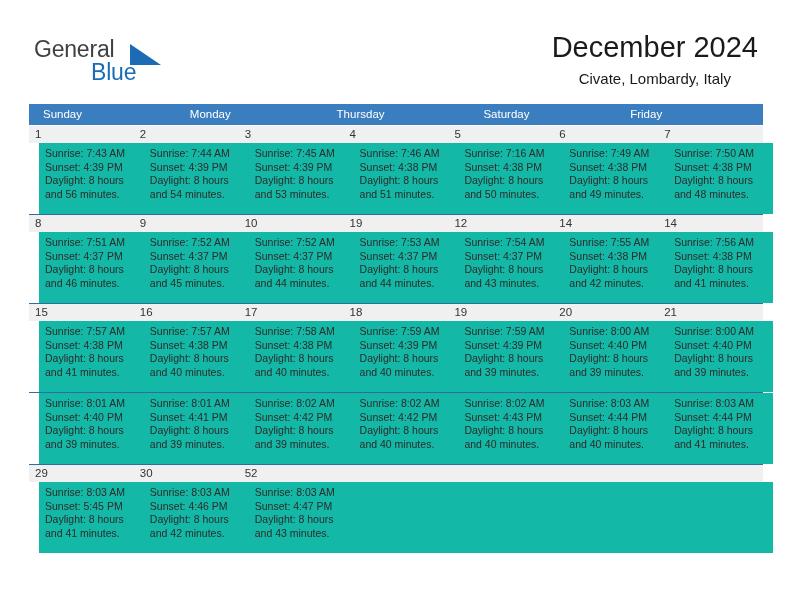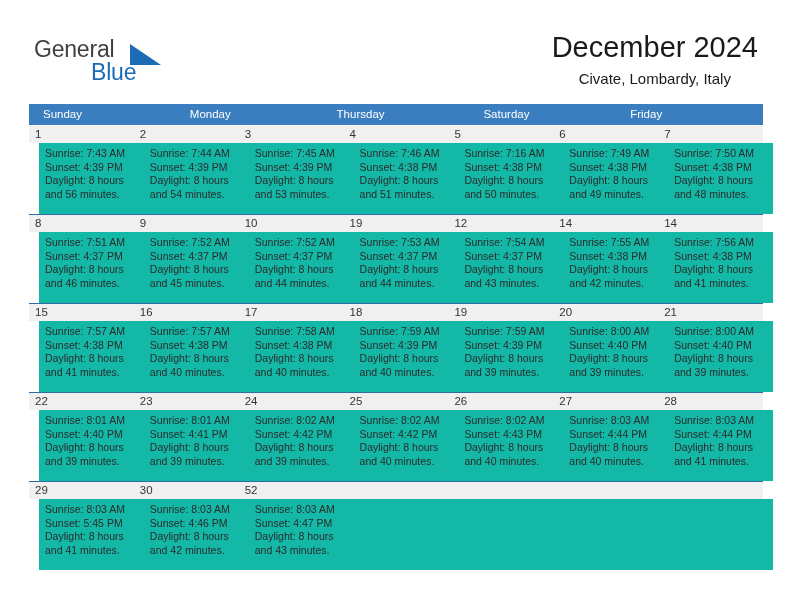--- a/index.html
+++ b/index.html
@@ -345,29 +345,20 @@
             </div>
             <div class="detail-cell">
               <div class="detail-line">Sunrise: 8:00 AM</div>
               <div class="detail-line">Sunset: 4:40 PM</div>
               <div class="detail-line">Daylight: 8 hours</div>
               <div class="detail-line">and 39 minutes.</div>
             </div>
           </div>
         </div>
         <div class="week-row sep">
-          <div class="daynum-strip">
-            <div class="daynum-cell">22</div>
-            <div class="daynum-cell">23</div>
-            <div class="daynum-cell">24</div>
-            <div class="daynum-cell">25</div>
-            <div class="daynum-cell">26</div>
-            <div class="daynum-cell">27</div>
-            <div class="daynum-cell">28</div>
-          </div>
           <div class="detail-strip">
             <div class="detail-cell">
               <div class="detail-line">Sunrise: 8:01 AM</div>
               <div class="detail-line">Sunset: 4:40 PM</div>
               <div class="detail-line">Daylight: 8 hours</div>
               <div class="detail-line">and 39 minutes.</div>
             </div>
             <div class="detail-cell">
               <div class="detail-line">Sunrise: 8:01 AM</div>
               <div class="detail-line">Sunset: 4:41 PM</div>

